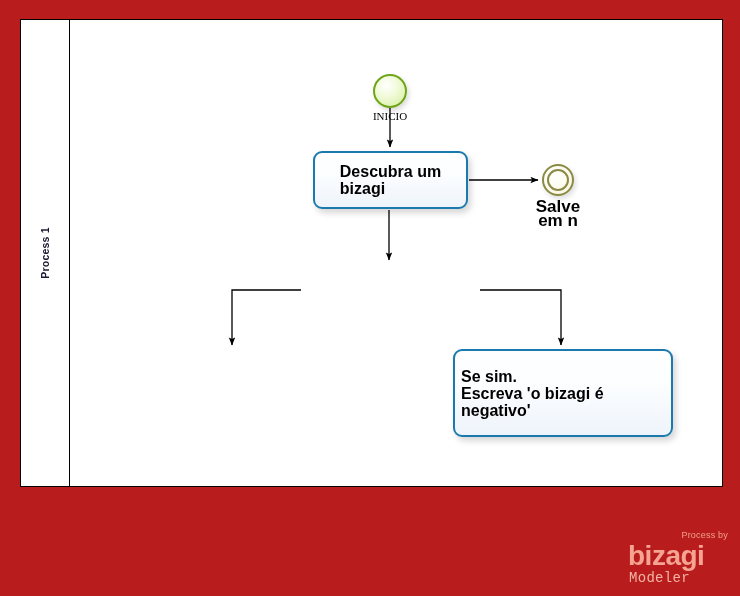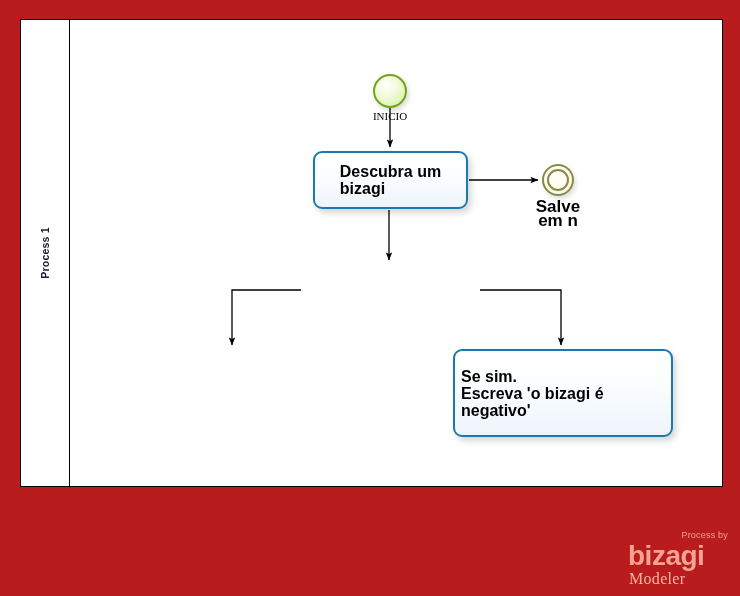--- a/index.html
+++ b/index.html
@@ -177,23 +177,23 @@
     font-weight: bold;
     color: #f5a393;
     font-family: "Liberation Sans", sans-serif;
     letter-spacing: -0.5px;
     line-height: 30px;
   }
   .logo-modeler {
     position: absolute;
     left: 1px;
     top: 40px;
-    font-size: 16px;
+    font-size: 14px;
     color: #f3b3a4;
-    font-family: Liberation Serif, serif;
+    font-family: Liberation Mono, monospace;
     letter-spacing: 0.3px;
   }
 </style>
 </head>
 <body>
 
 <div id="canvas">
 
   <div class="pool">
     <div class="pool-header">

